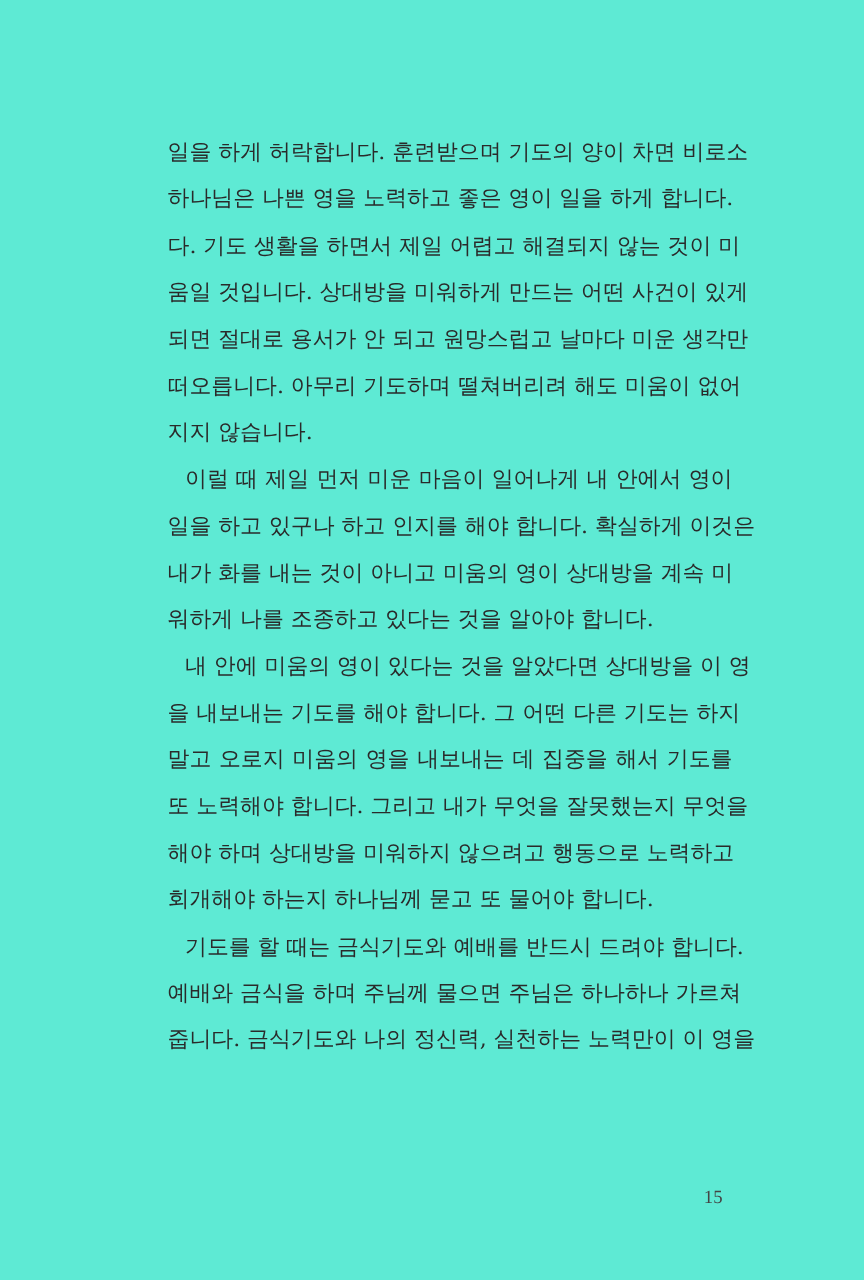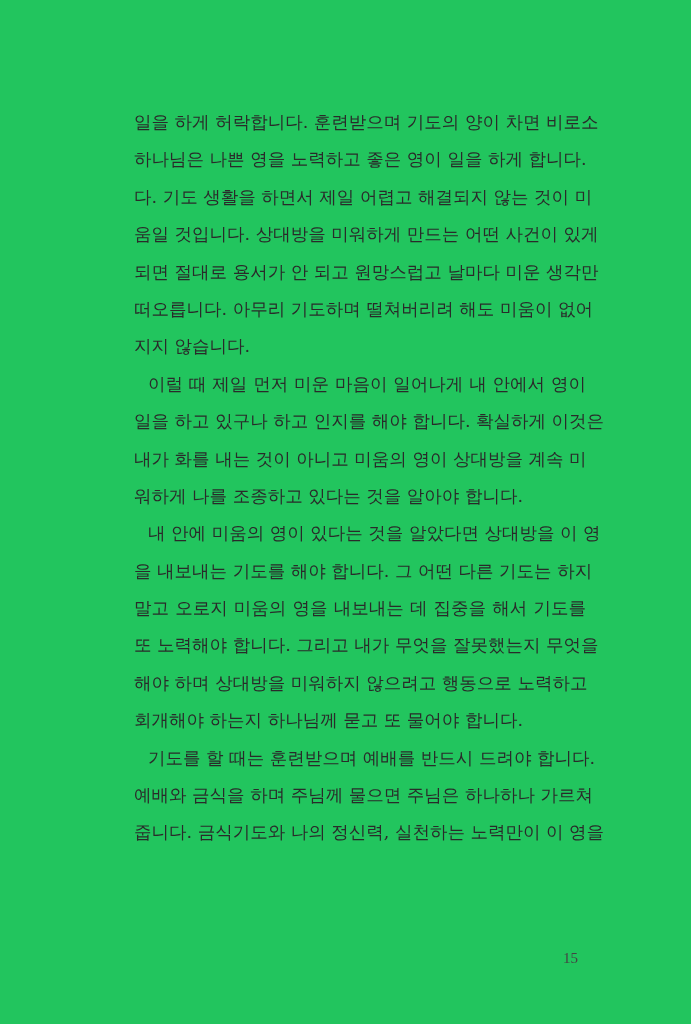--- a/index.html
+++ b/index.html
@@ -1,18 +1,18 @@
 <!DOCTYPE html>
 <html><head>
   <meta charset="utf-8">
   <style>
     html, body { margin: 0; padding: 0; background: #ffffff; }
     body { width: 691px; height: 1024px; position: relative; overflow: hidden; }
     .page {
-      position: absolute; left: 0; top: 0; width: 691px; height: 1024px; background: #22c55e;
+      position: absolute; left: 0; top: 0; width: 691px; height: 1024px; background: #5eead4;
     }
     .text-block {
       position: absolute;
       left: 134px;
       top: 104px;
       width: 452px;
       font-family: "DejaVu Serif", "Liberation Serif", serif;
       font-size: 17.5px;
       line-height: 37.4px;
       color: #2a2a2a;
@@ -54,18 +54,18 @@
     <span class="line indent">이럴 때 제일 먼저 미운 마음이 일어나게 내 안에서 영이</span>
     <span class="line">일을 하고 있구나 하고 인지를 해야 합니다. 확실하게 이것은</span>
     <span class="line">내가 화를 내는 것이 아니고 미움의 영이 상대방을 계속 미</span>
     <span class="line last">워하게 나를 조종하고 있다는 것을 알아야 합니다.</span>
     <span class="line indent">내 안에 미움의 영이 있다는 것을 알았다면 상대방을 이 영</span>
     <span class="line">을 내보내는 기도를 해야 합니다. 그 어떤 다른 기도는 하지</span>
     <span class="line">말고 오로지 미움의 영을 내보내는 데 집중을 해서 기도를</span>
     <span class="line">또 노력해야 합니다. 그리고 내가 무엇을 잘못했는지 무엇을</span>
     <span class="line">해야 하며 상대방을 미워하지 않으려고 행동으로 노력하고</span>
     <span class="line last">회개해야 하는지 하나님께 묻고 또 물어야 합니다.</span>
-    <span class="line indent">기도를 할 때는 훈련받으며 예배를 반드시 드려야 합니다.</span>
+    <span class="line indent">기도를 할 때는 금식기도와 예배를 반드시 드려야 합니다.</span>
     <span class="line">예배와 금식을 하며 주님께 물으면 주님은 하나하나 가르쳐</span>
     <span class="line">줍니다. 금식기도와 나의 정신력, 실천하는 노력만이 이 영을</span>
   </div>
   <div class="page-number">15</div>
 </div>
 
 </body></html>

